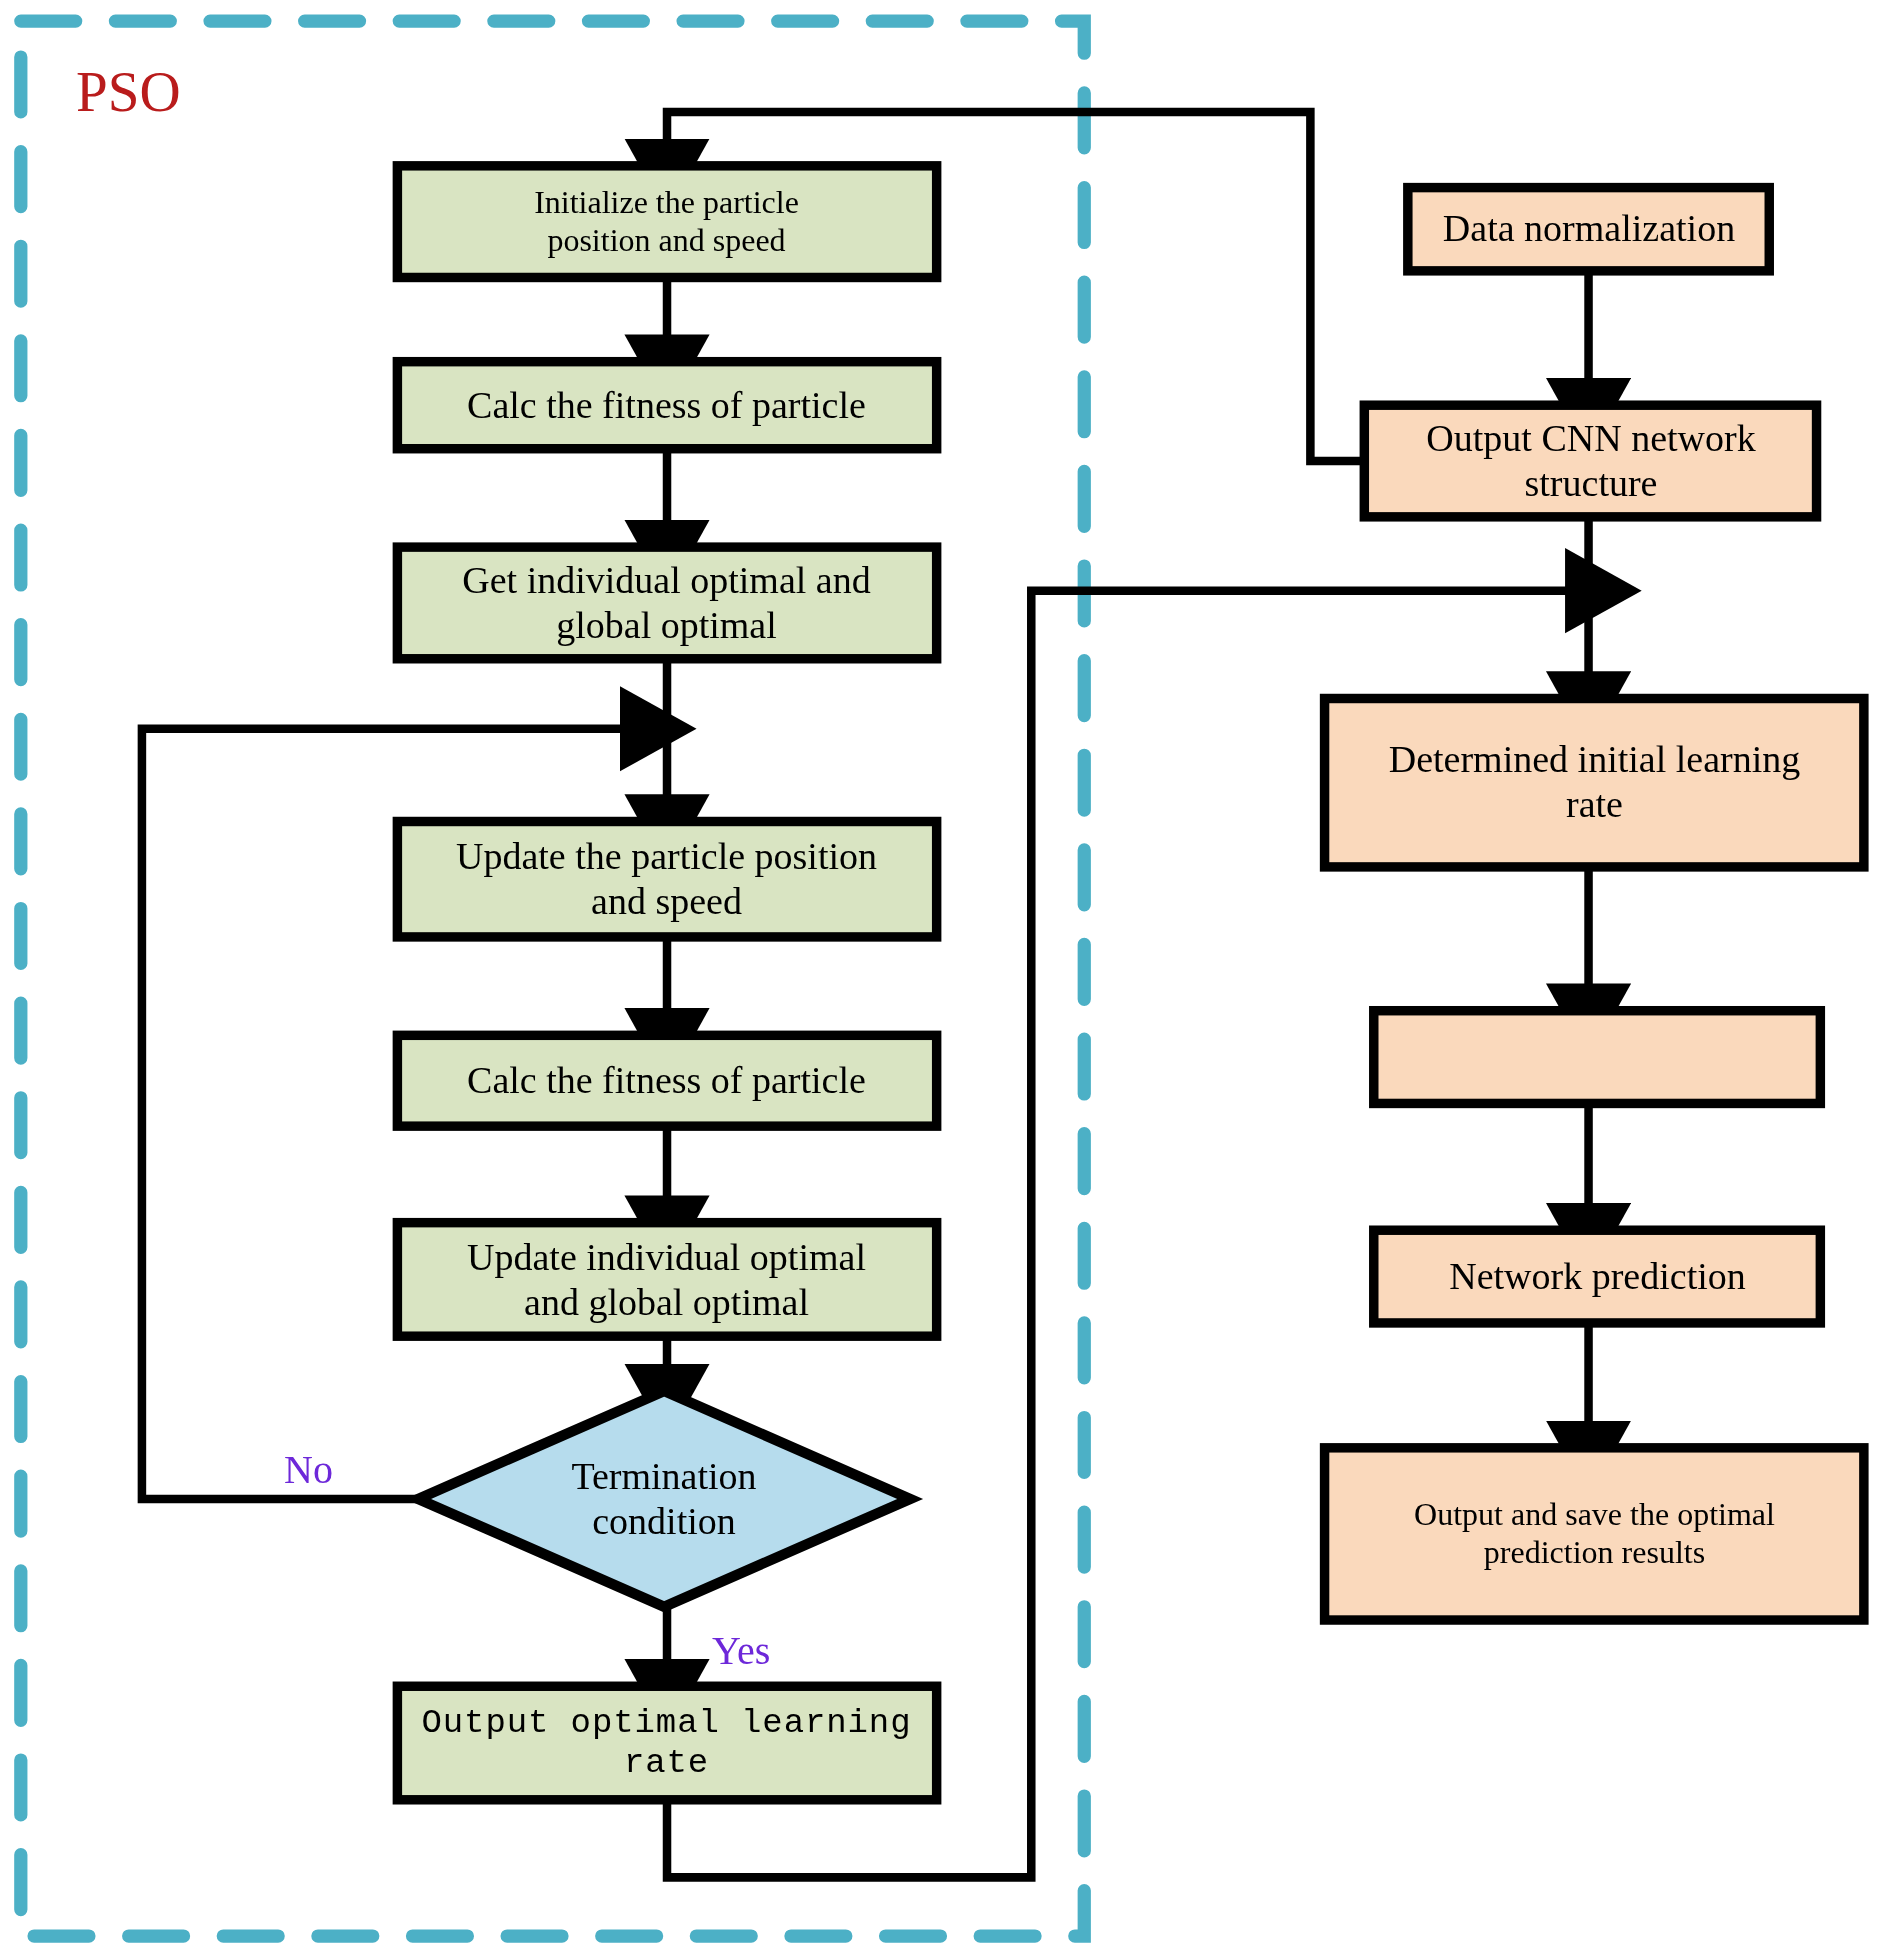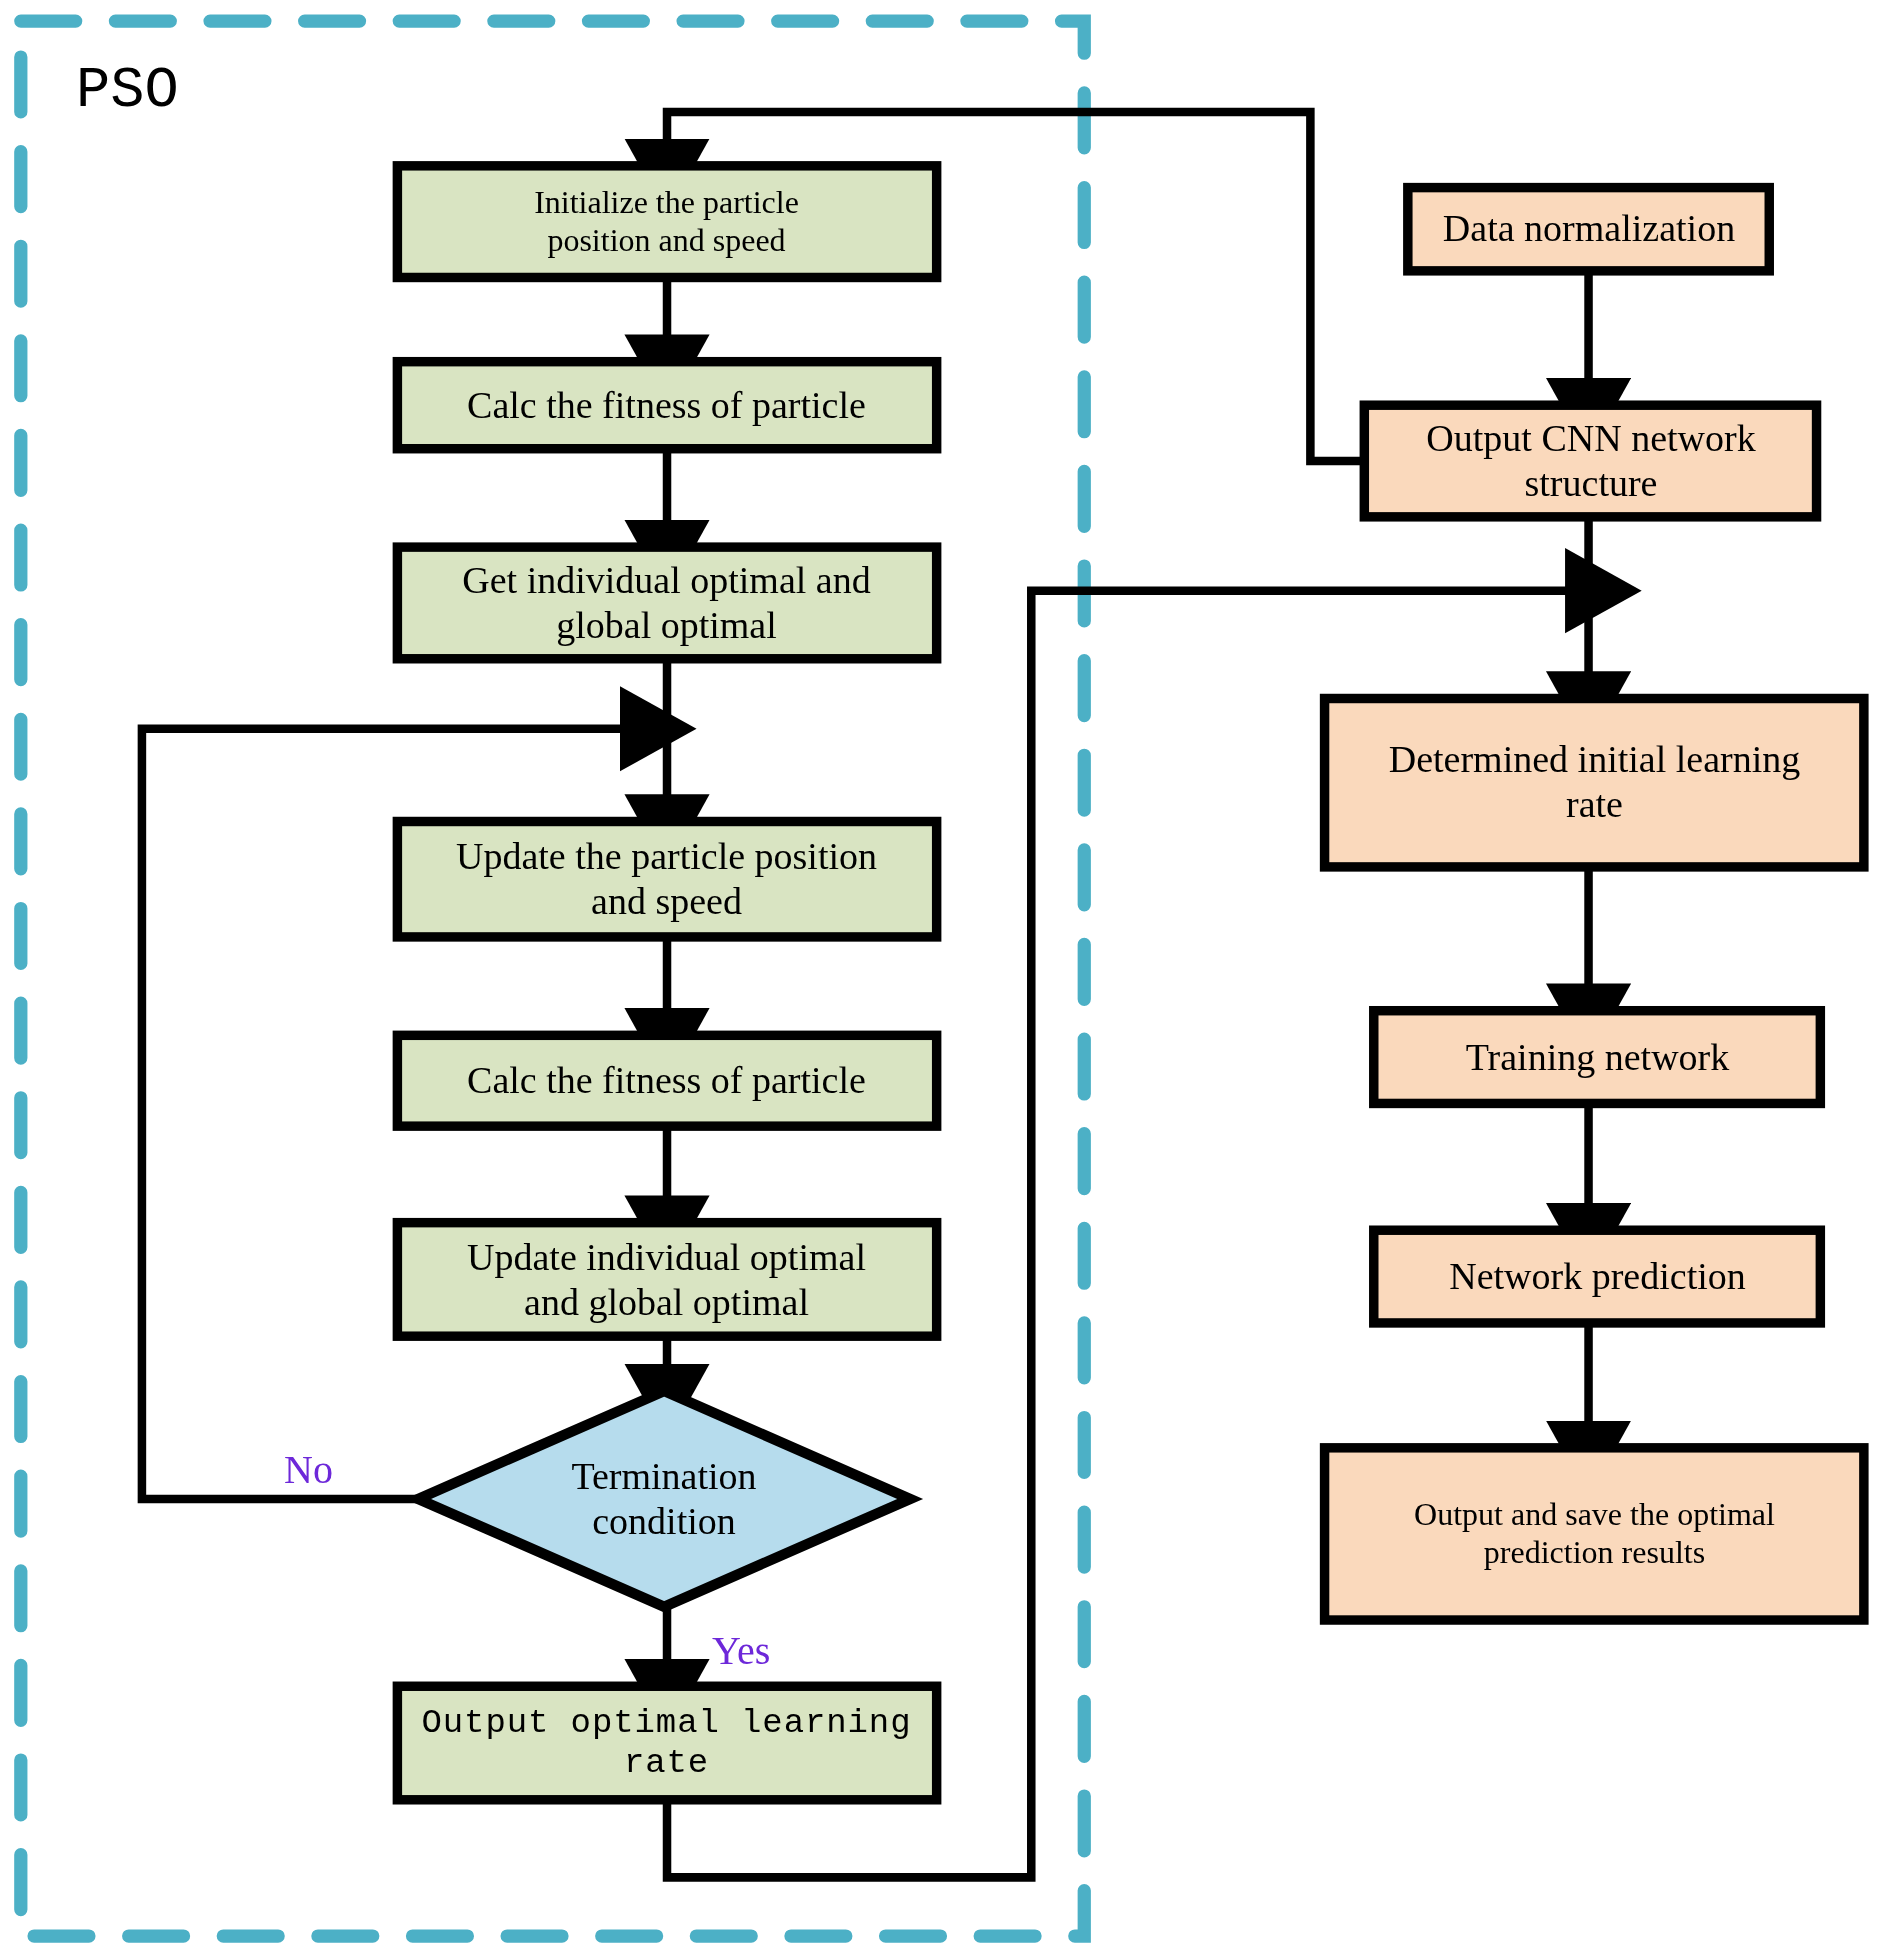--- a/index.html
+++ b/index.html
@@ -40,22 +40,22 @@
     letter-spacing: 0.9px;
   }
   .edge-label {
     position: absolute;
     font-family: "Liberation Serif", "DejaVu Serif", serif;
     color: #6d28d9;
     white-space: nowrap;
   }
   .group-title {
     position: absolute;
-    font-family: Liberation Mono, monospace;
-    color: #000000;
+    font-family: Liberation Serif, serif;
+    color: #b91c1c;
   }
 </style>
 </head>
 <body>
 
 <div id="page">
 
   <svg id="flow" viewBox="0 0 1986 2070">
     <defs>
       <marker id="arrow" markerWidth="16" markerHeight="16" refX="1.2" refY="5" orient="auto" markerUnits="strokeWidth">
@@ -179,21 +179,20 @@
 rate</div>
 
   <div class="node-text" style="left:1408px; top:187px; width:362px; height:83px; font-size:38px;">Data normalization</div>
 
   <div class="node-text" style="left:1365px; top:405px; width:452px; height:112px; font-size:38px;">Output CNN network
 structure</div>
 
   <div class="node-text" style="left:1325px; top:698px; width:539px; height:168px; font-size:38px;">Determined initial learning
 rate</div>
 
-  <div class="node-text" style="left:1374px; top:1011px; width:447px; height:93px; font-size:38px;">Training network</div>
 
   <div class="node-text" style="left:1374px; top:1230px; width:447px; height:93px; font-size:38px;">Network prediction</div>
 
   <div class="node-text" style="left:1325px; top:1448px; width:539px; height:172px; font-size:32px;">Output and save the optimal
 prediction results</div>
 
   <div class="edge-label" style="left:284px; top:1446px; font-size:40px;">No</div>
 
   <div class="edge-label" style="left:712px; top:1614px; font-size:40px;margin-top:13px;">Yes</div>
 

